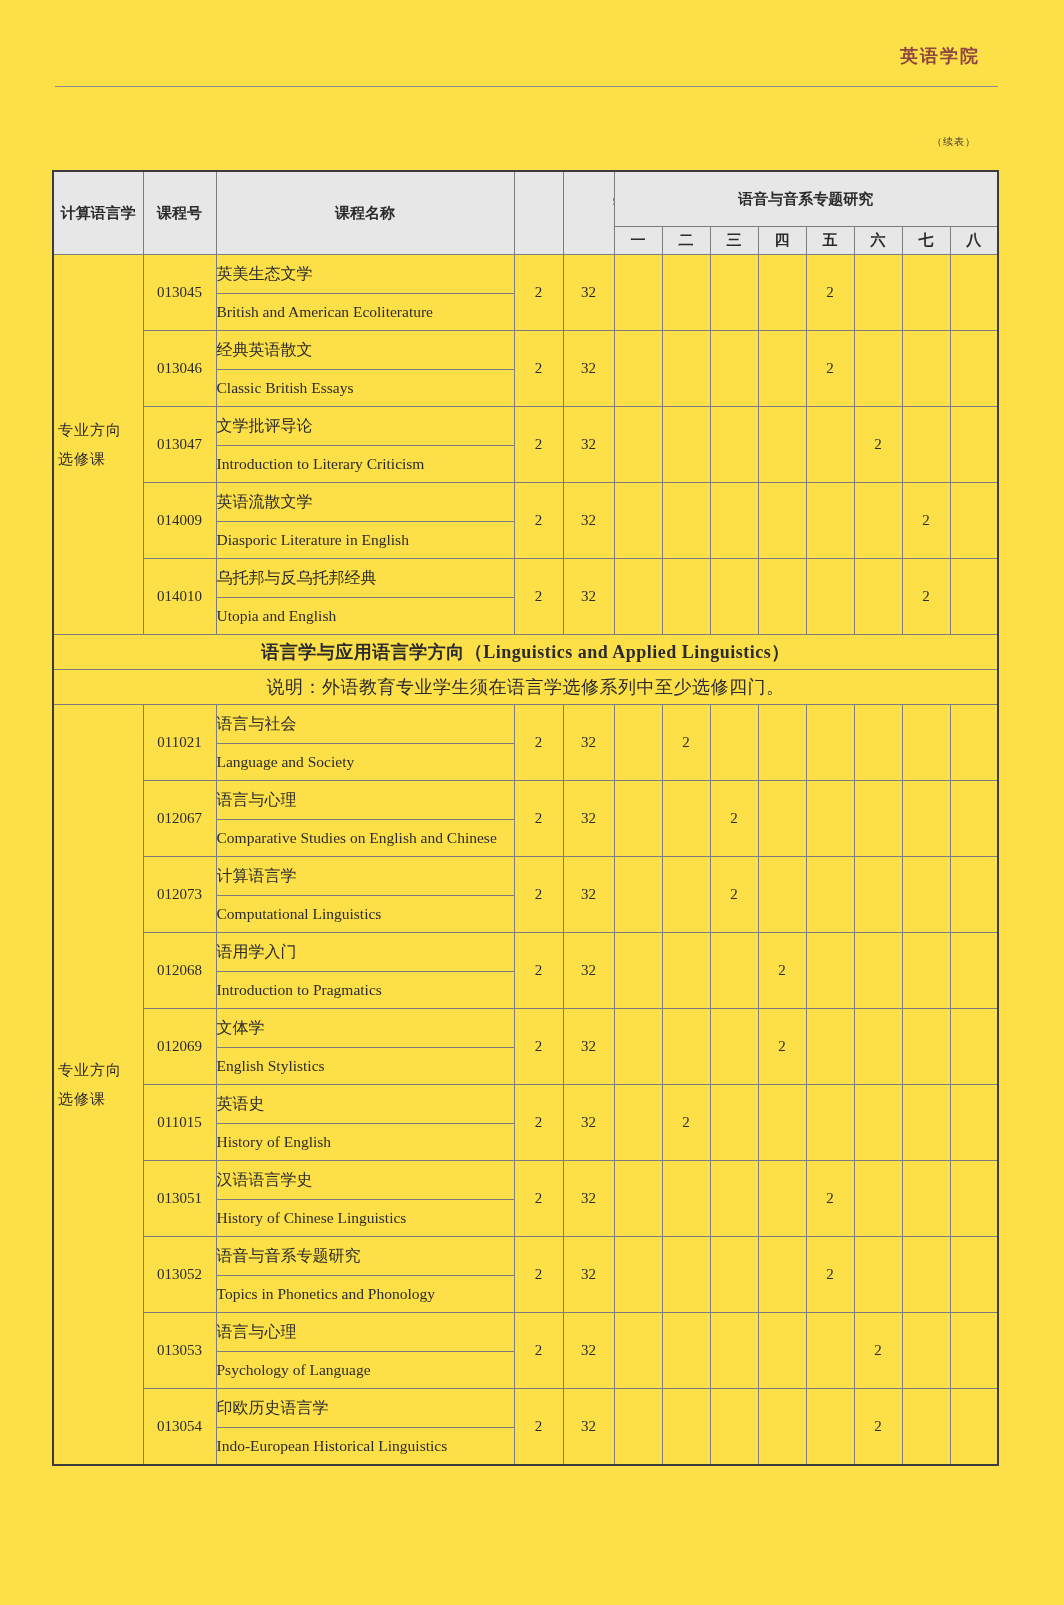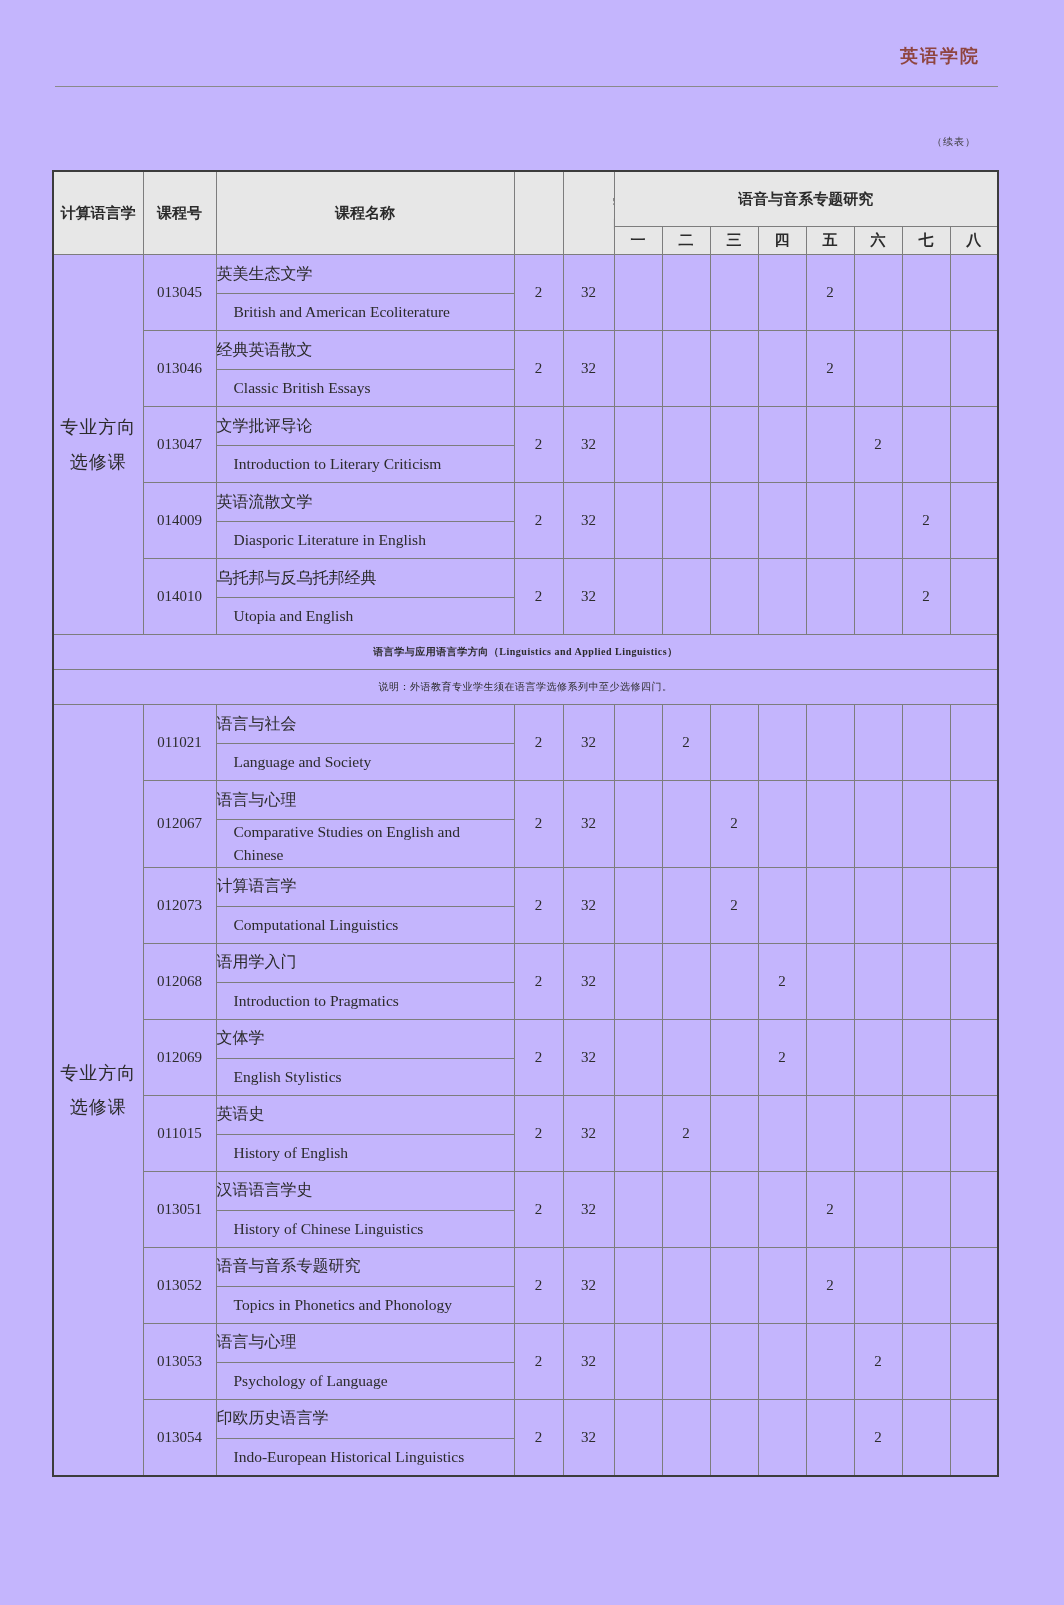--- a/index.html
+++ b/index.html
@@ -1,19 +1,19 @@
 <!DOCTYPE html>
 <html><head>
 <meta charset="utf-8">
 <style>
   html,body{margin:0;padding:0;background:#ffffff;}
   .page{
     position:relative;
     width:1064px;height:1605px;
-    background:#c4b5fd;
+    background:#fde047;
     font-family:"Liberation Serif", serif;
     color:#2b2b2b;
     overflow:hidden;
     text-decoration:underline;
   }
   .college-title{
     position:absolute;top:44px;right:84px;
     font-family:"Liberation Sans", sans-serif;
     font-size:18px;font-weight:600;letter-spacing:2px;
     color:#8f4540;
@@ -45,34 +45,34 @@
     background:#e7e7e7;
     font-family:"Liberation Sans", sans-serif;
     font-weight:600;
     font-size:15px;
     text-align:center;
   }
   .course-table thead tr.h1 th{height:54px;}
   .course-table thead tr.h2 th{height:27px;font-weight:600;}
   .stacked{display:inline-block;width:1.1em;word-break:break-all;line-height:1.55;margin-left:45px;}
   td.cell-category{
-    text-align:center;font-size:18px;line-height:1.9;letter-spacing:1px;
+    text-align:left;font-size:15px;line-height:1.9;letter-spacing:1px;
   }
   td.cell-code,td.cell-credits,td.cell-hours,td.cell-sem{
     text-align:center;font-size:15px;
   }
   td.cell-zh{
     height:38px;font-size:16px;text-align:left;padding-left:0;
     border-bottom:1px solid #7d7d7d;
   }
   td.cell-en{
-    height:36px;font-size:15.5px;text-align:left;padding-left:17px;line-height:1.5;
+    height:36px;font-size:15.5px;text-align:left;padding-left:0;line-height:1.5;
   }
   tr.section-row td{
-    height:34px;text-align:center;font-size:10px;letter-spacing:0.5px;
+    height:34px;text-align:center;font-size:18px;letter-spacing:0.5px;
   }
   tr.section-row td.bold{font-weight:bold;}
   .page-number{
     position:absolute;top:1620px;right:88px;
     font-size:17px;color:#8f4540;letter-spacing:2px;
   }
 </style>
 </head>
 <body>
 

